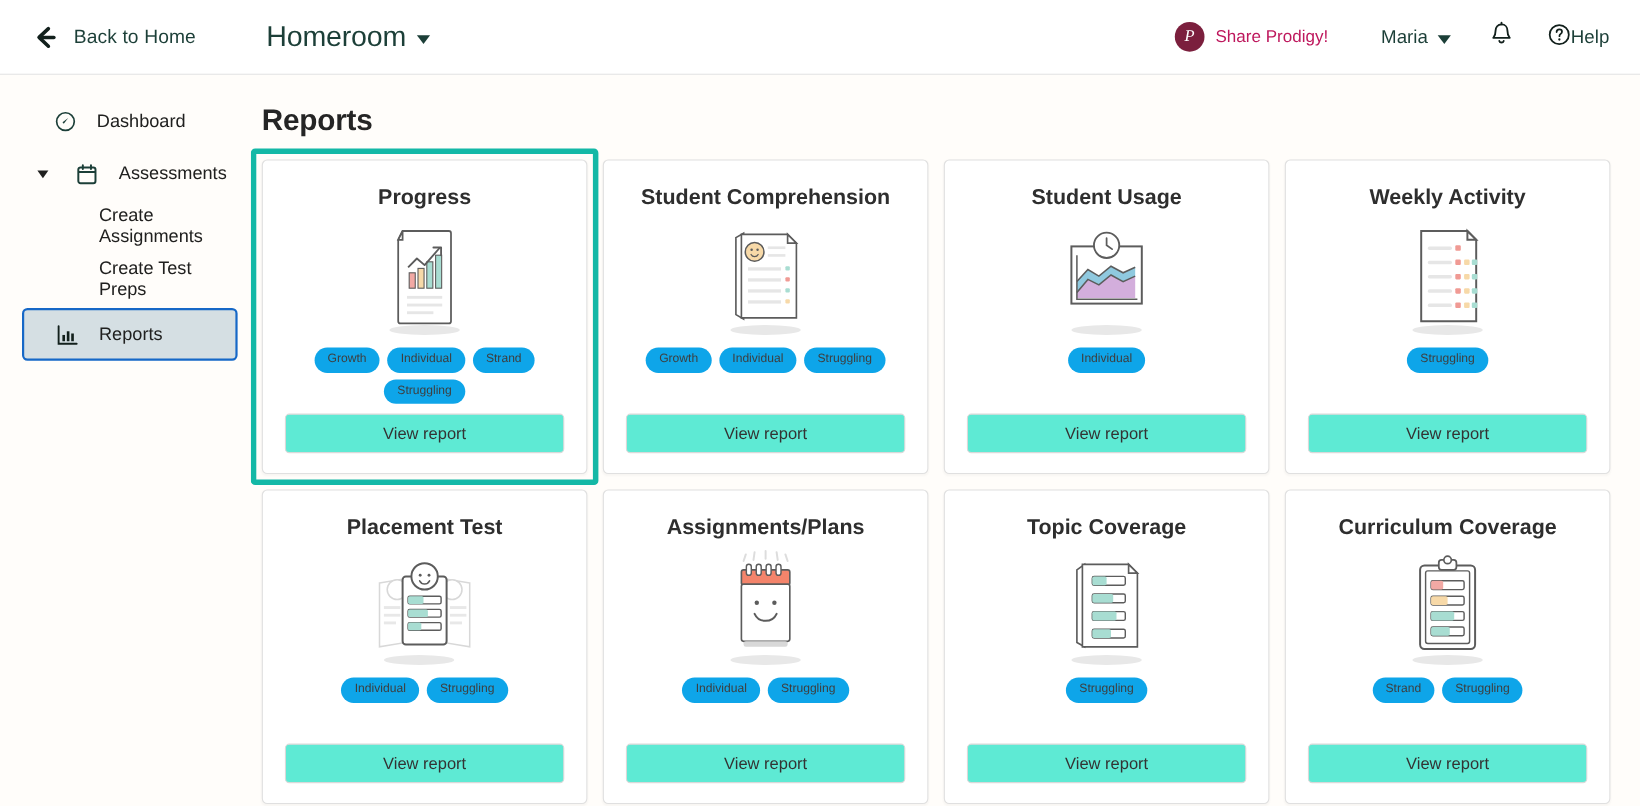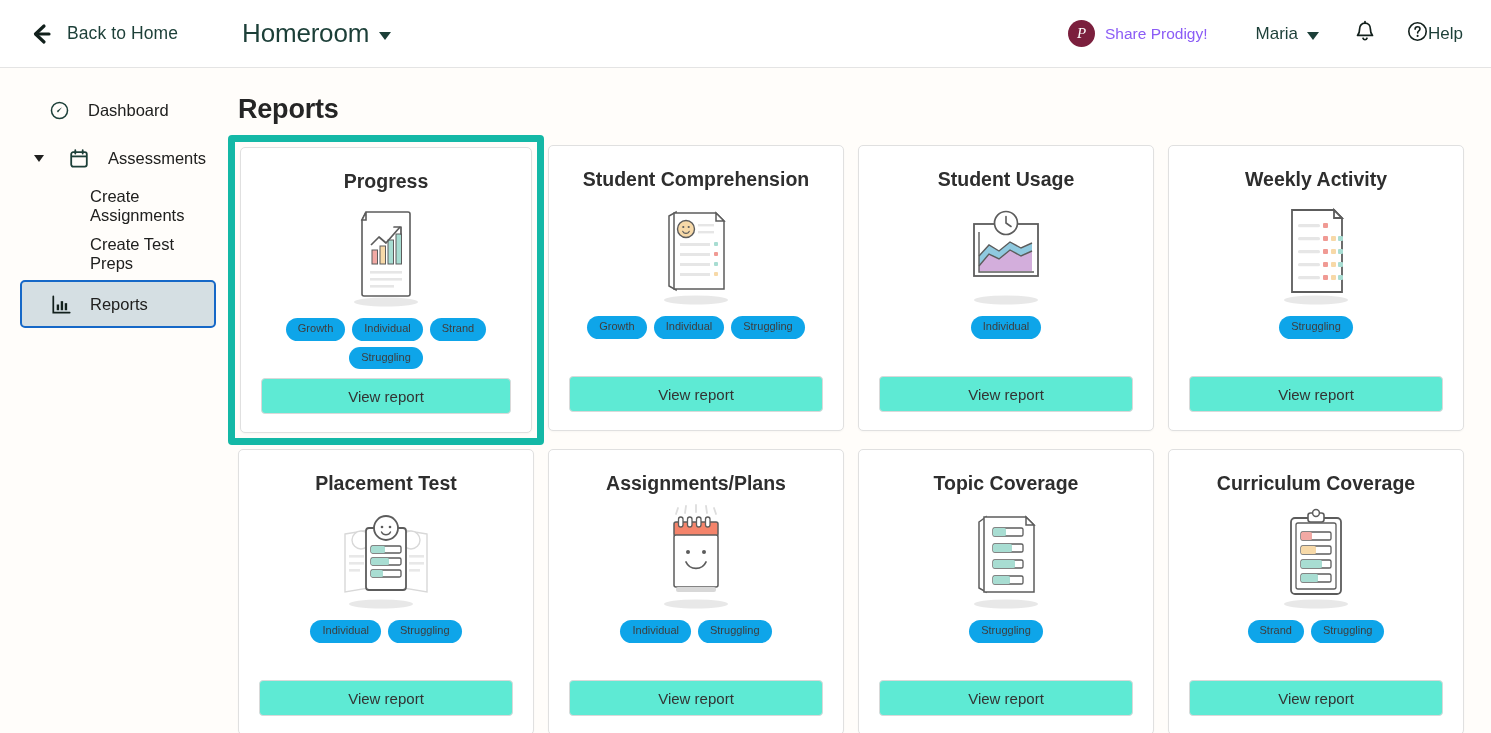--- a/index.html
+++ b/index.html
@@ -48,21 +48,21 @@
   }
   .share-group { display:flex; align-items:center; gap:10px; cursor:pointer; }
   .prodigy-badge {
     width: 27px; height: 27px; border-radius: 50%;
     background: #7B1F3D;
     display: flex; align-items: center; justify-content: center;
     color: #fff; font-size: 15px; font-style: italic;
     font-family: "Liberation Serif", serif;
     line-height: 1;
   }
-  .share-label { font-size: 15.5px; color: #8b5cf6; }
+  .share-label { font-size: 15.5px; color: #be185d; }
 
   .user-group { display:flex; align-items:center; gap:9px; cursor:pointer; margin-left: 48px; }
   .user-name { font-size: 17px; color: #1C3F38; }
   .bell-wrap { margin-left: 34px; cursor:pointer; display:flex; align-items:center;}
   .help-group { display:flex; align-items:center; gap:0; cursor:pointer; margin-left: 30px; }
   .help-label { font-size: 17px; color: #1C3F38; }
 
   
   .body-wrap { display: flex; height: calc(733px - 68px); }
 
@@ -108,21 +108,21 @@
     margin: 0 0 20px 0; letter-spacing: -.2px;
   }
   .grid {
     display: grid;
     grid-template-columns: repeat(4, 296px);
     gap: 14px 14px;
   }
 
   .card-slot { position: relative; }
   .card-slot.highlighted {
-    border: 7px solid #14b8a6;
+    border: 5px solid #14b8a6;
     border-radius: 4px;
     padding: 5px;
     margin: -10px;
   }
   .card {
     background: #FFFFFF;
     border: 1px solid #E0E0E0;
     border-radius: 5px;
     height: 286px;
     display: flex; flex-direction: column; align-items: center;

